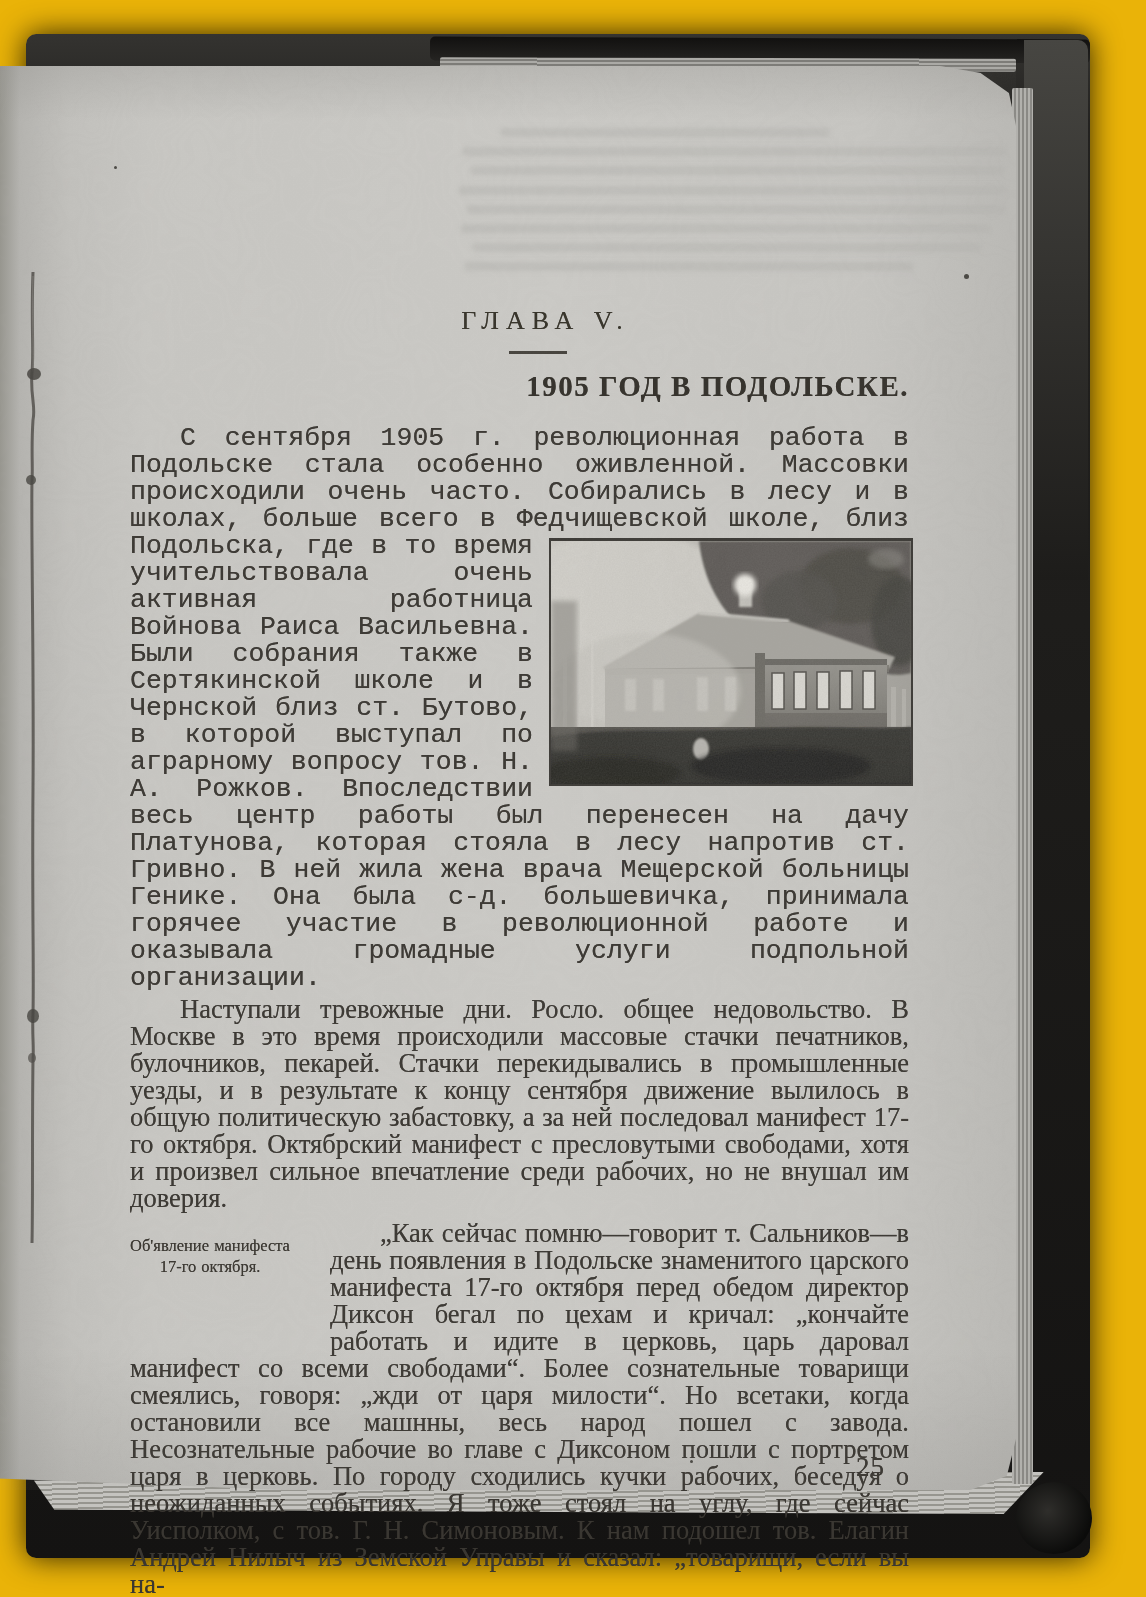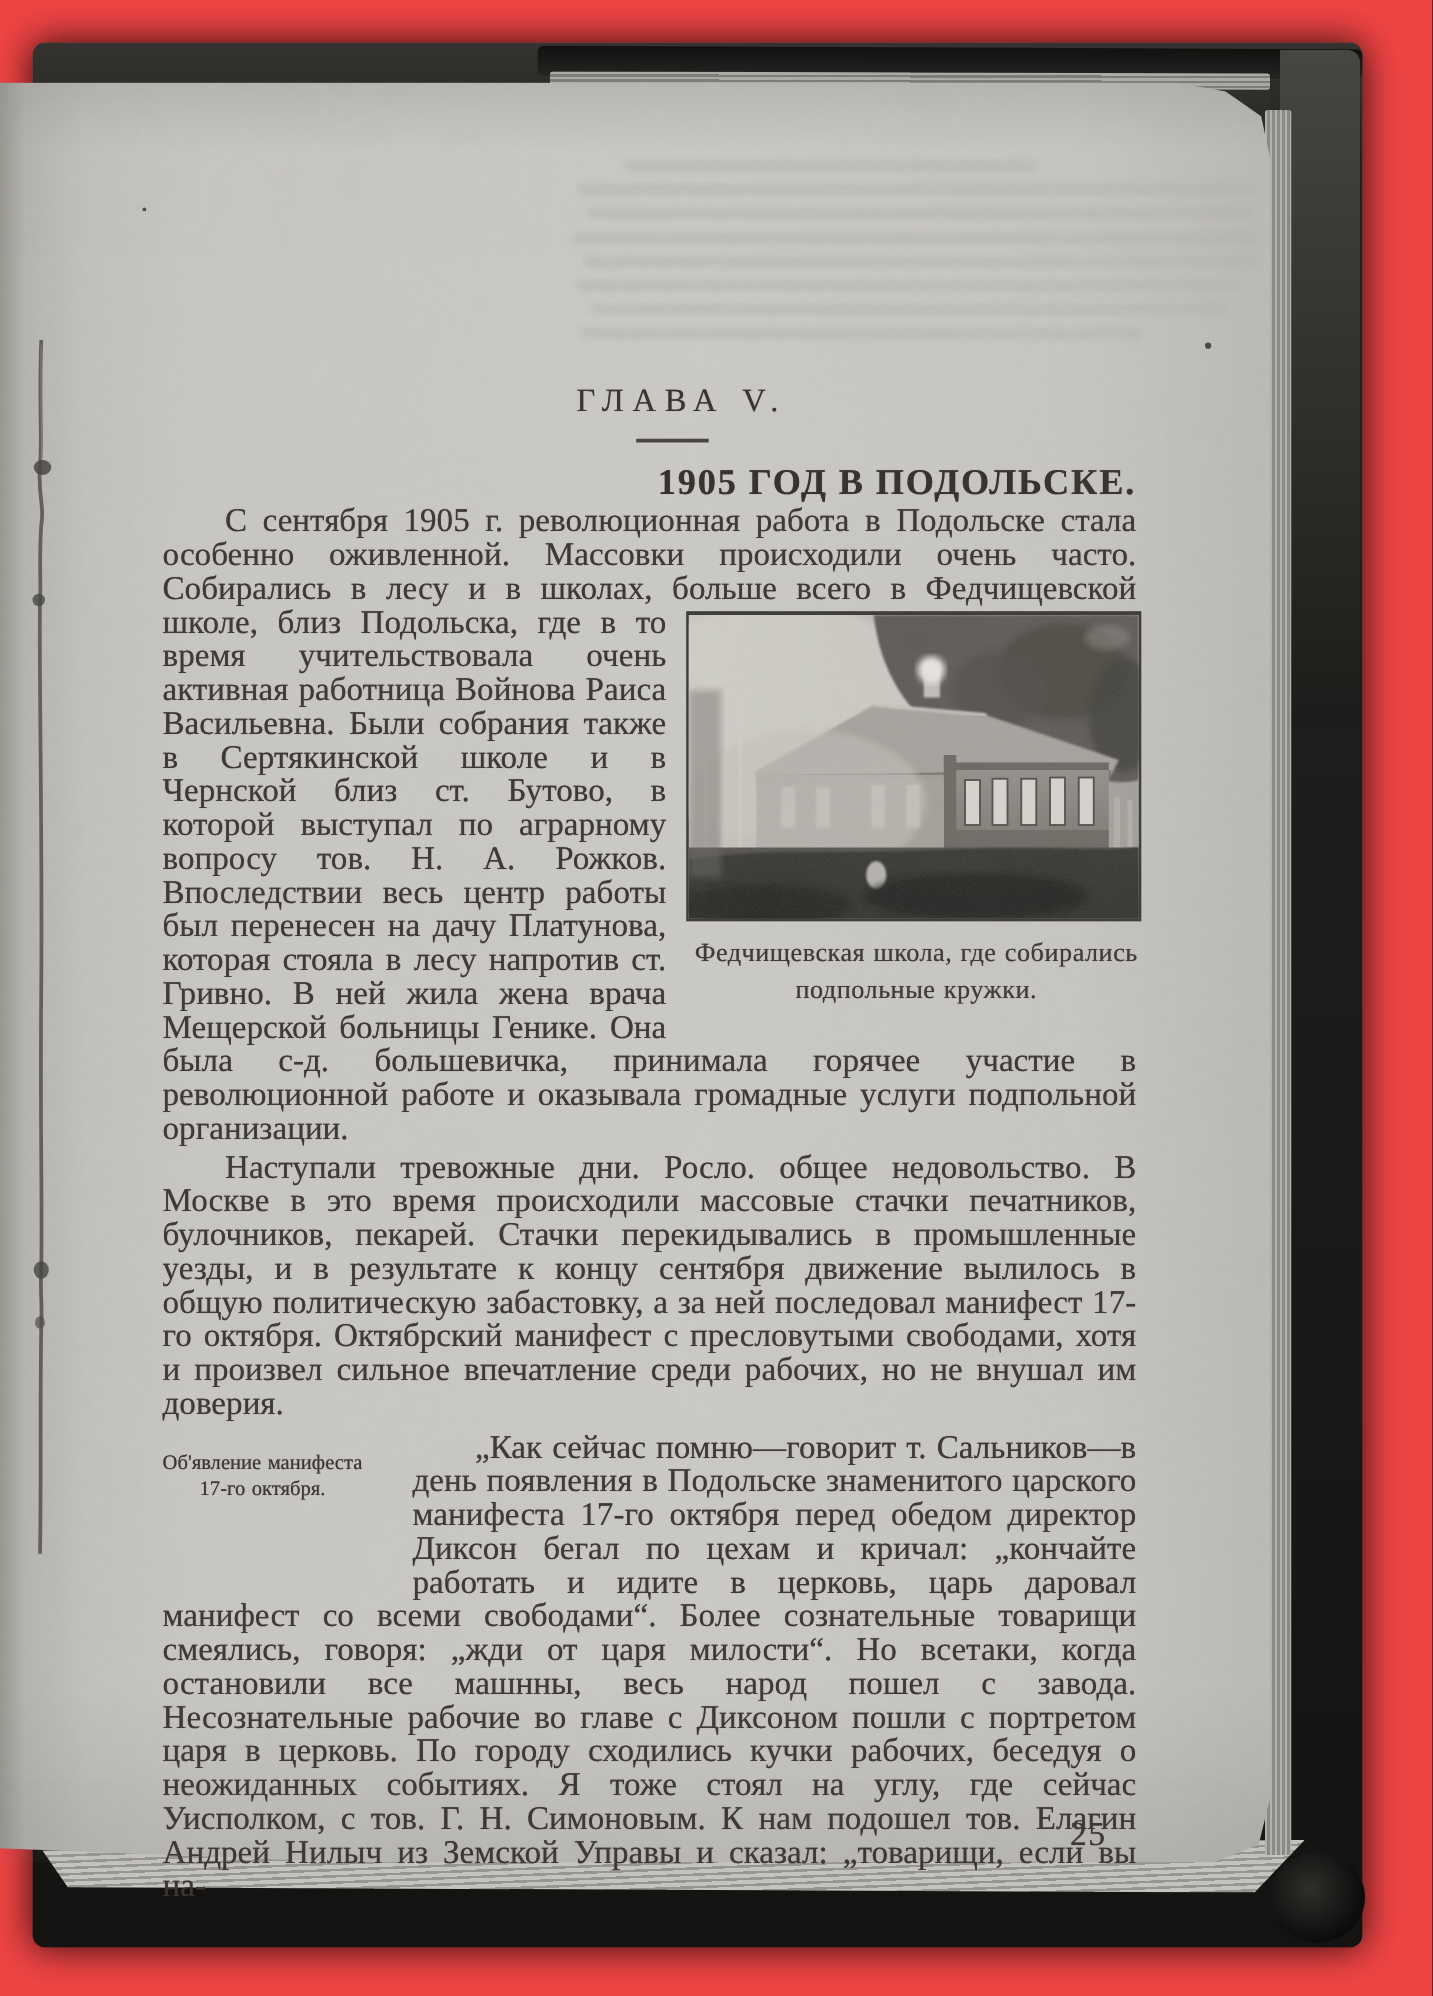--- a/index.html
+++ b/index.html
@@ -1,18 +1,18 @@
 <!DOCTYPE html>
 <html><head>
 <meta charset="utf-8">
 <style>
   html,body { margin:0; padding:0; background:#060606; }
   .scene {
     position:relative; width:1146px; height:1597px;
-    background:#ef4444; overflow:hidden;
+    background:#eab308; overflow:hidden;
     font-family:"Liberation Serif","DejaVu Serif",serif;
   }
   
   .cover {
     position:absolute; left:26px; top:34px; width:1064px; height:1524px;
     background:linear-gradient(180deg,#343330 0%,#232220 6%,#1d1c1a 45%,#141312 100%);
     border-radius:10px;
     box-shadow:0 0 30px rgba(0,0,0,.8);
   }
   .cover-top-band {
@@ -74,21 +74,21 @@
   }
   .divider { width:58px; height:3px; background:#45423c; margin:15px auto 0; transform:translateX(18px); }
   .title {
     margin:15px 0 0; text-align:right; font-size:29px; font-weight:bold;
     letter-spacing:1.5px; color:#33302a; line-height:34px;
   }
   .body-p {
     margin:0; text-align:justify; font-size:26.5px; line-height:27px;
     word-spacing:1px;
   }
-  .p1 { text-indent:50px; }
+  .p1 { margin-top:22px; text-indent:50px;font-family:Liberation Mono, monospace; }
   .p2 { margin-top:4px; text-indent:50px; }
   .p3 { margin-top:8px; text-indent:50px; }
   .figure { float:right; width:368px; margin:5px -8px 4px 16px; display:block; text-indent:0; }
   .photo { display:block; width:360px; height:243px; border:2px solid #3c3a36; border-top-width:3px; background:#9a9893; }
   .caption {
     display:block; width:380px; margin:11px 0 0 -6px; text-align:center;
     font-size:21px; line-height:29px; letter-spacing:.4px; color:#3c3934;
   }
   .note {
     float:left; width:160px; height:108px; padding:15px 40px 0 0;
@@ -216,21 +216,20 @@
             </g>
             <rect x="0" y="186" width="360" height="57" fill="url(#gnd)"></rect>
             <path d="M0,196 C60,186 120,192 200,188 C280,184 330,190 360,186 L360,243 L0,243 Z" fill="#33312d" opacity=".9" filter="url(#soft1)"></path>
             <ellipse cx="150" cy="208" rx="8" ry="11" fill="#c6c4be" opacity=".9" filter="url(#soft1)"></ellipse>
             <ellipse cx="230" cy="225" rx="90" ry="18" fill="#1e1d1b" opacity=".7" filter="url(#soft)"></ellipse>
             <ellipse cx="60" cy="232" rx="70" ry="16" fill="#22211e" opacity=".7" filter="url(#soft)"></ellipse>
             <rect x="0" y="60" width="26" height="150" fill="#6e6c66" opacity=".45" filter="url(#soft)"></rect>
             <rect width="360" height="243" filter="url(#grain)" opacity=".22"></rect>
           </svg>
         </span>
-        <span class="caption">Федчищевская школа, где собирались подпольные кружки.</span>
       </span>
       <span>школе, близ Подольска, где в то время учительствовала очень активная работница Войнова Раиса Васильевна. Были собрания также в Сертякинской школе и в Чернской близ ст. Бутово, в которой выступал по аграрному вопросу тов. Н. А. Рожков. Впоследствии весь центр работы был перенесен на дачу Платунова, которая стояла в лесу напротив ст. Гривно. В ней жила жена врача Мещерской больницы Генике. Она была с-д. большевичка, принимала горячее участие в революционной работе и оказывала громадные услуги подпольной организации.</span>
     </p>
 
     <p class="body-p p2">Наступали тревожные дни. Росло. общее недовольство. В Москве в это время происходили массовые стачки печатников, булочников, пекарей. Стачки перекидывались в промышленные уезды, и в результате к концу сентября движение вылилось в общую политическую забастовку, а за ней последовал манифест 17-го октября. Октябрский манифест с пресловутыми свободами, хотя и произвел сильное впечатление среди рабочих, но не внушал им доверия.</p>
 
     <p class="body-p p3">
       <span class="note">Об'явление манифеста 17-го октября.</span>
       <span>„Как сейчас помню—говорит т. Сальников—в день появления в Подольске знаменитого царского манифеста 17-го октября перед обедом директор Диксон бегал по цехам и кричал: „кончайте работать и идите в церковь, царь даровал манифест со всеми свободами“. Более сознательные товарищи смеялись, говоря: „жди от царя милости“. Но всетаки, когда остановили все машнны, весь народ пошел с завода. Несознательные рабочие во главе с Диксоном пошли с портретом царя в церковь. По городу сходились кучки рабочих, беседуя о неожиданных событиях. Я тоже стоял на углу, где сейчас Уисполком, с тов. Г. Н. Симоновым. К нам подошел тов. Елагин Андрей Нилыч из Земской Управы и сказал: „товарищи, если вы на-</span>
     </p>

